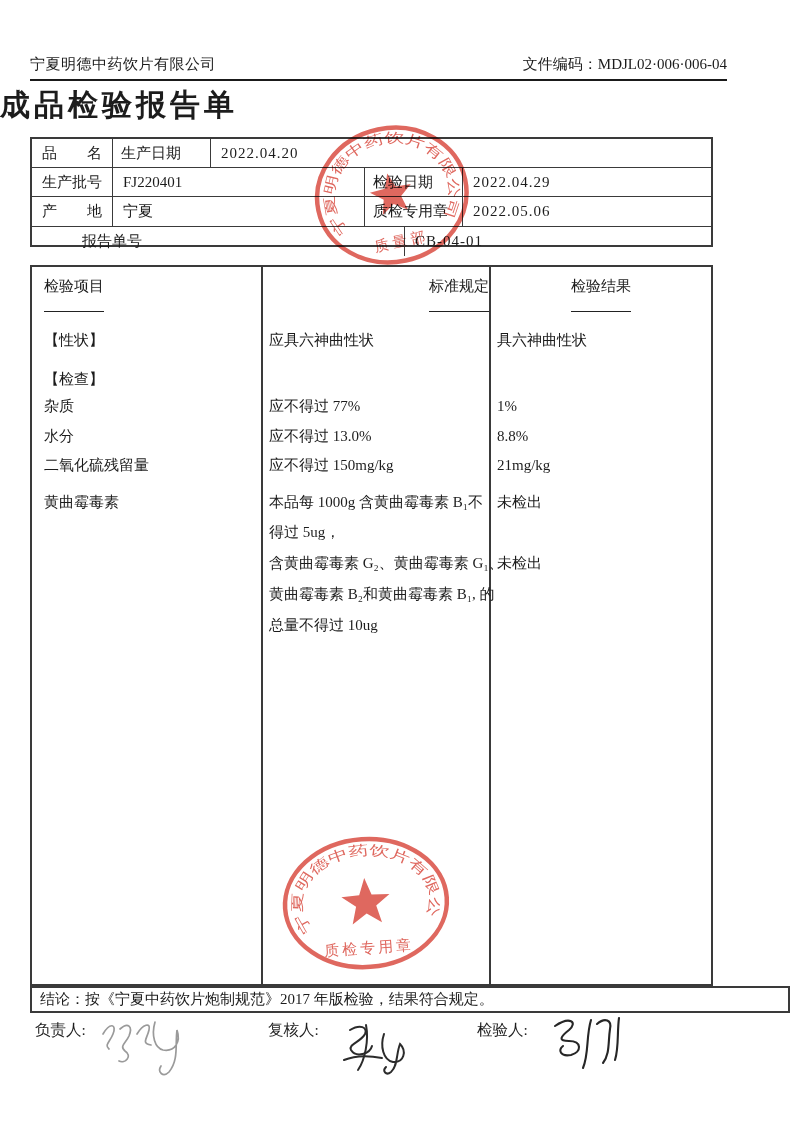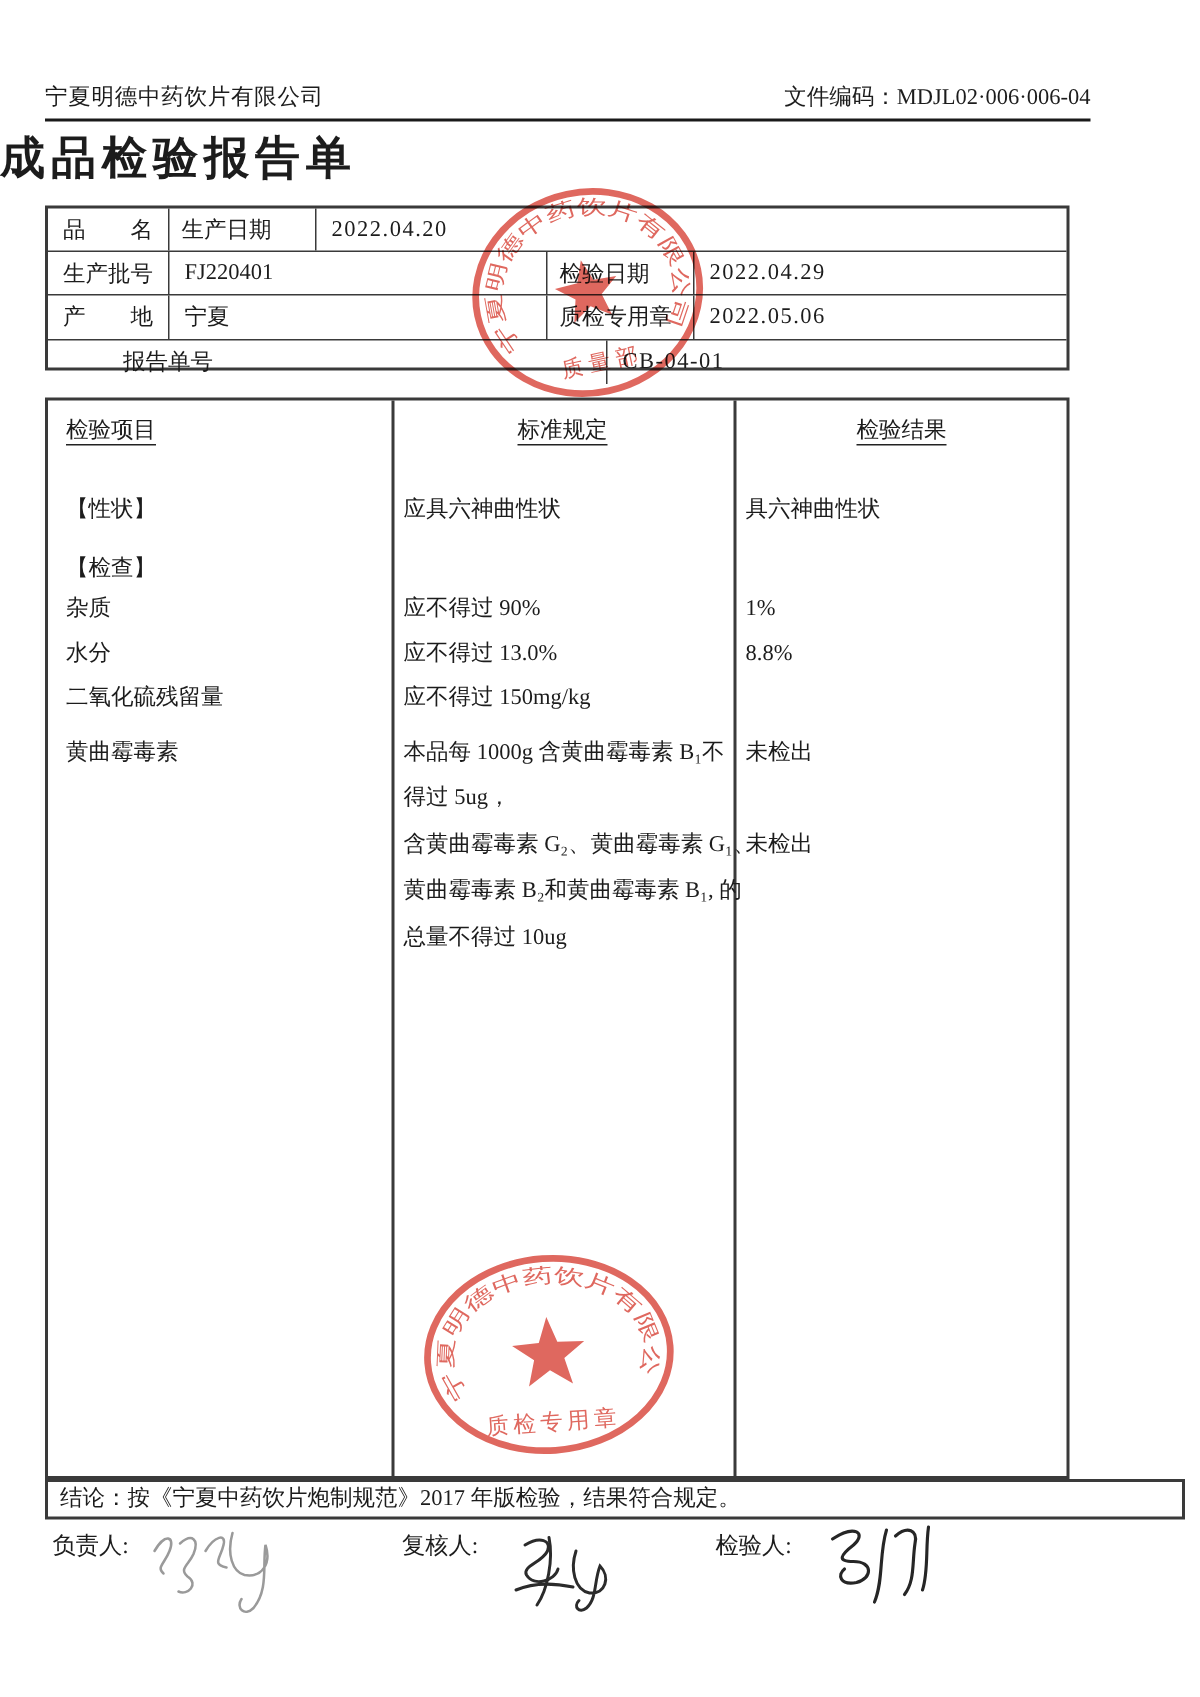--- a/index.html
+++ b/index.html
@@ -31,23 +31,23 @@
   
   .main-table { position:absolute; left:30px; top:265px; width:683px; height:721px;
                 border:2px solid #3a3a3a; }
   .vline { position:absolute; top:0; width:1.5px; height:100%; background:#3a3a3a; }
   .vline.v1 { left:229px; } .vline.v2 { left:457px; }
   .mt-line { position:absolute; font-size:15px; line-height:22px; white-space:nowrap; }
   .c1 { left:12px;  width:214px; }
   .c2 { left:237px; width:246px; }
   .c3 { left:465px; width:212px; }
   .mt-head { position:absolute; top:10px; font-size:15px; }
-  .mt-head span { border-bottom:1.2px solid #222; padding-bottom:1px; }
+  .mt-head span { border-bottom:1.2px solid #222; padding-bottom:17px; }
   .h1 { left:12px; } 
-  .h2 { left:229px; width:228px; text-align:center; }
+  .h2 { left:229px; width:228px; text-align:right; }
   .h3 { left:457px; width:224px; text-align:center; }
   
   .conclusion-box { position:absolute; left:30px; top:986px; width:760px; height:27px;
                     border:2px solid #3a3a3a; font-size:15px; line-height:23px;
                     padding-left:8px; white-space:nowrap; }
   .sig-label { position:absolute; top:1020px; font-size:15.5px; }
   .sig-svg   { position:absolute; }
   
   .stamp { position:absolute; opacity:.82; mix-blend-mode:multiply; }
   .stamp text { font-family:"Liberation Serif","DejaVu Serif",serif; }
@@ -95,32 +95,33 @@
     <div class="mt-head h3"><span>检验结果</span></div>
 
     <div class="mt-line c1" style="top:62px">【性状】</div>
     <div class="mt-line c1" style="top:101px">【检查】</div>
     <div class="mt-line c1" style="top:128px">杂质</div>
     <div class="mt-line c1" style="top:158px">水分</div>
     <div class="mt-line c1" style="top:187px">二氧化硫残留量</div>
     <div class="mt-line c1" style="top:224px">黄曲霉毒素</div>
 
     <div class="mt-line c2" style="top:62px">应具六神曲性状</div>
-    <div class="mt-line c2" style="top:128px">应不得过 90%</div>
+    <div class="mt-line c2" style="top:128px">应不得过 77%</div>
     <div class="mt-line c2" style="top:158px">应不得过 13.0%</div>
     <div class="mt-line c2" style="top:187px">应不得过 150mg/kg</div>
     <div class="mt-line c2" style="top:224px">本品每 1000g 含黄曲霉毒素 B₁不</div>
     <div class="mt-line c2" style="top:254px">得过 5ug，</div>
     <div class="mt-line c2" style="top:285px">含黄曲霉毒素 G₂、黄曲霉毒素 G₁、</div>
     <div class="mt-line c2" style="top:316px">黄曲霉毒素 B₂和黄曲霉毒素 B₁, 的</div>
     <div class="mt-line c2" style="top:347px">总量不得过 10ug</div>
 
     <div class="mt-line c3" style="top:62px">具六神曲性状</div>
     <div class="mt-line c3" style="top:128px">1%</div>
     <div class="mt-line c3" style="top:158px">8.8%</div>
+    <div class="mt-line c3" style="top:187px">21mg/kg</div>
     <div class="mt-line c3" style="top:224px">未检出</div>
     <div class="mt-line c3" style="top:285px">未检出</div>
   </div>
 
   <div class="conclusion-box">结论：按《宁夏中药饮片炮制规范》2017 年版检验，结果符合规定。</div>
 
   <div class="sig-label" style="left:35px">负责人:</div>
   <div class="sig-label" style="left:268px">复核人:</div>
   <div class="sig-label" style="left:477px">检验人:</div>
 

